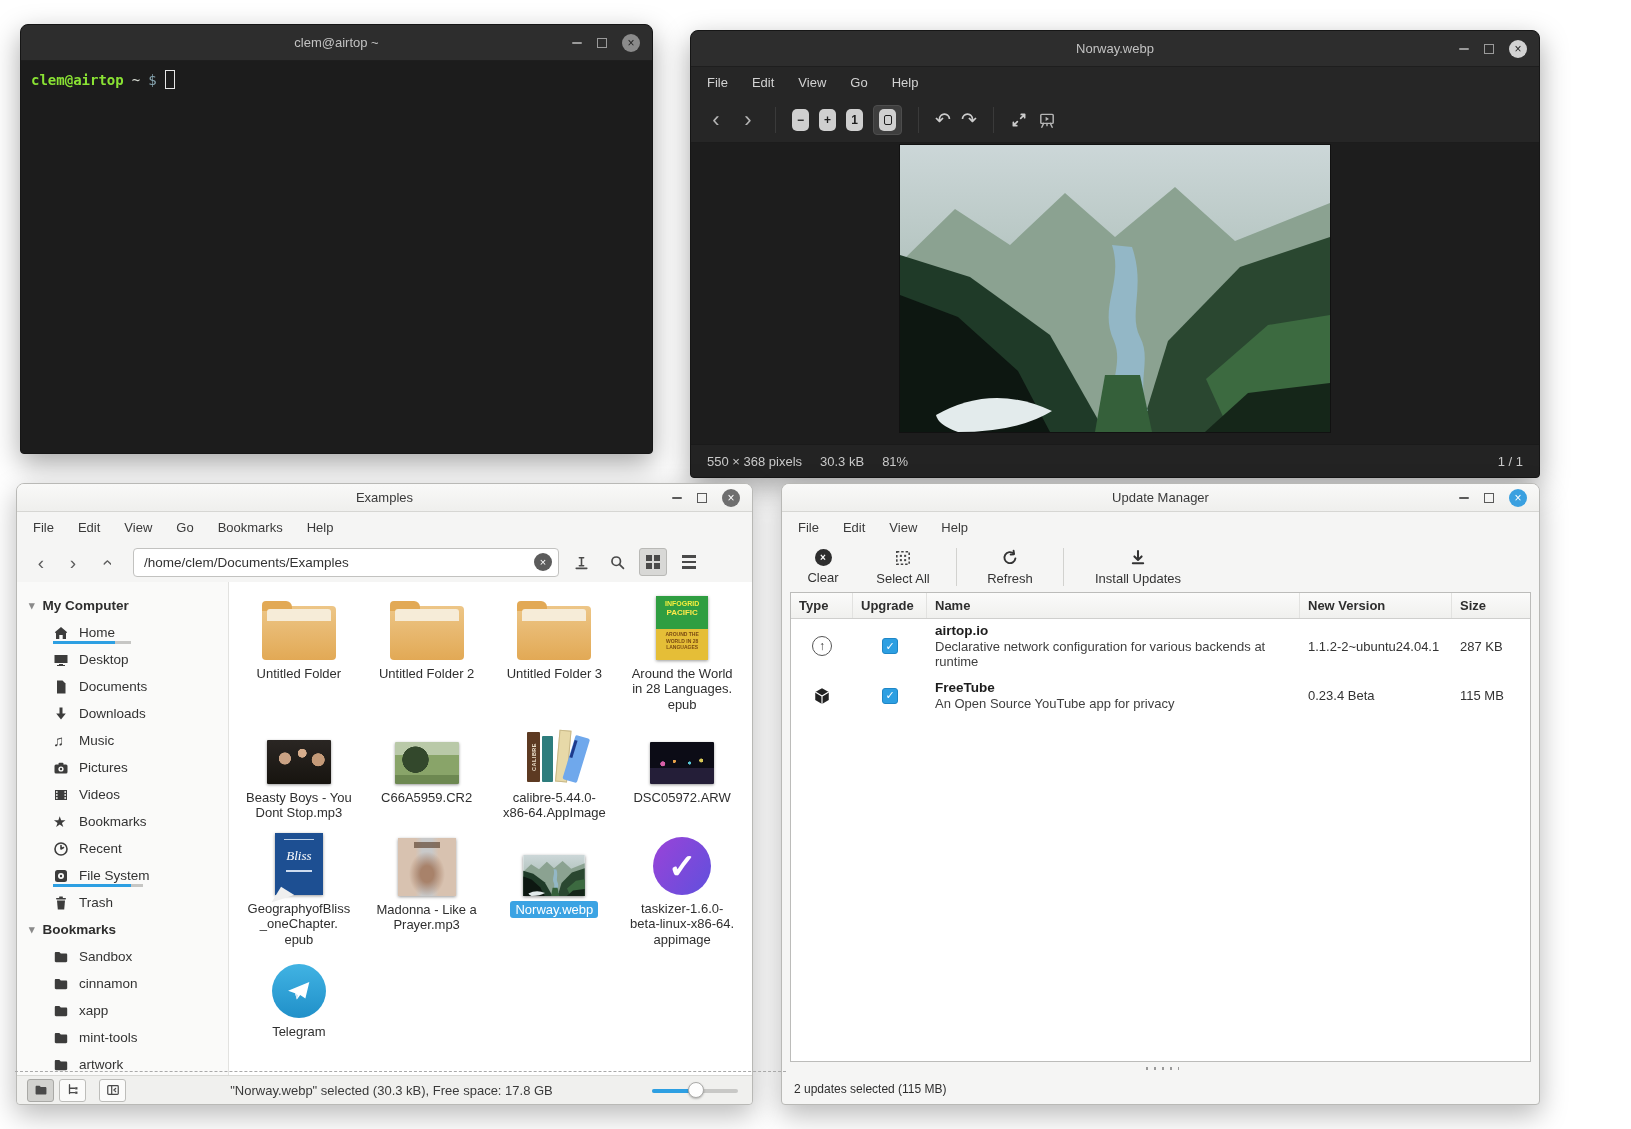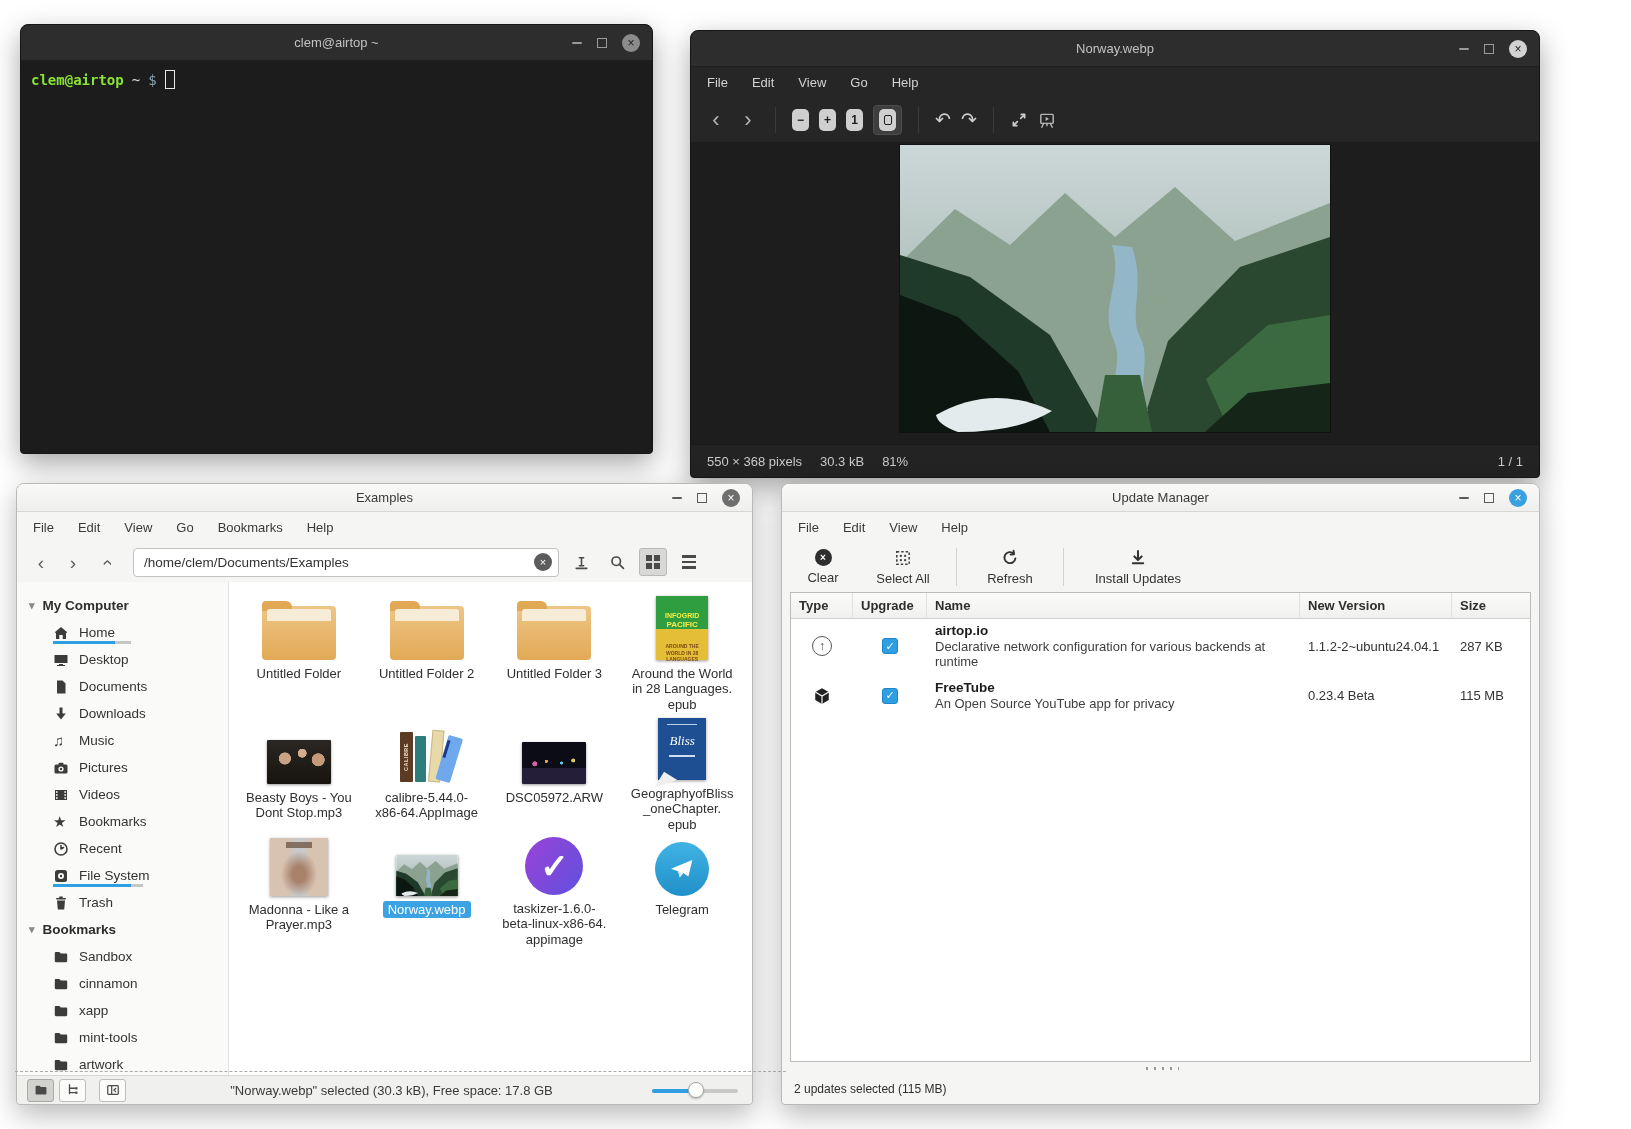--- a/index.html
+++ b/index.html
@@ -74,21 +74,21 @@
 .fgrid{flex:1;display:grid;grid-template-columns:repeat(4,1fr);grid-template-rows:124px 112px 122px auto;padding:8px 6px 0 6px;overflow:hidden}
 .fitem{display:flex;flex-direction:column;align-items:center;padding-top:4px}
 .fthumb{height:66px;display:flex;align-items:flex-end;justify-content:center;margin-bottom:5px}
 .flabel{font-size:13px;color:#2f2f2f;text-align:center;line-height:1.18;max-width:118px;overflow-wrap:anywhere;padding:1px 5px;border-radius:3px}
 .flabel.sel{background:#3ba3e3;color:#fff}
 
 .folder-ic{position:relative;width:74px;height:54px;background:linear-gradient(#edc687,#e2a955);border-radius:4px}
 .folder-ic:before{content:"";position:absolute;left:0;top:-5px;width:30px;height:10px;background:#e2a955;border-radius:4px 6px 0 0}
 .folder-ic:after{content:"";position:absolute;left:5px;top:3px;right:5px;height:12px;background:#f6ecd8;border-radius:3px 3px 0 0}
 .cov{box-shadow:0 1px 3px rgba(0,0,0,.4)}
-.cov-world{width:52px;height:64px;background:linear-gradient(#2f9e41 0 52%,#e5be37 52% 100%);display:flex;flex-direction:column;align-items:center;padding-top:16px}
+.cov-world{width:52px;height:64px;background:linear-gradient(#2f9e41 0 52%,#e5be37 52% 100%);display:flex;flex-direction:column;align-items:center;padding-top:4px}
 .cov-world .l1{font-size:7px;font-weight:bold;color:#f5ef3d;line-height:1.15}
 .cov-world .l2{font-size:8px;font-weight:bold;color:#ffe94a;line-height:1.15}
 .cov-world .l3{margin-top:14px;font-size:5px;font-weight:bold;color:#7a4a12;line-height:1.3;text-align:center}
 .ph{border-radius:1px}
 .ph-beasty{width:64px;height:44px;background:radial-gradient(circle at 28% 42%,#caa284 11%,transparent 12%),radial-gradient(circle at 55% 30%,#d6ad8c 9%,transparent 10%),radial-gradient(circle at 80% 45%,#c49a78 11%,transparent 12%),linear-gradient(#2a2623,#17140f)}
 .ph-cr2{width:64px;height:42px;background:radial-gradient(circle at 32% 42%,#33482c 26%,transparent 27%),linear-gradient(#b9c9a8 0 30%,#89a469 30% 78%,#6d8851 78%)}
 .ph-arw{width:64px;height:42px;background:radial-gradient(circle at 20% 52%,#d85fa8 4%,transparent 5%),radial-gradient(circle at 38% 46%,#e8a24a 3%,transparent 4%),radial-gradient(circle at 62% 50%,#58c8d8 3%,transparent 4%),radial-gradient(circle at 80% 44%,#d8c858 3%,transparent 4%),linear-gradient(0deg,#241e38 0 38%,#0c0c16 38%)}
 .calibre{position:relative;width:58px;height:58px}
 .cal-b1{position:absolute;left:2px;bottom:2px;width:13px;height:50px;background:#5d3a22;border-radius:1px;display:flex;align-items:center;justify-content:center}
 .cal-b1 span{writing-mode:vertical-rl;transform:rotate(180deg);font-size:5.5px;font-weight:bold;color:#e8dcc8;letter-spacing:.5px}
@@ -440,20 +440,26 @@
           <div class="flabel">Around the World in 28 Languages. epub</div>
         </div>
         <div class="fitem">
           <div class="fthumb">
               <div class="ph ph-beasty cov"></div>
             </div>
           <div class="flabel">Beasty Boys - You Dont Stop.mp3</div>
         </div>
         <div class="fitem">
           <div class="fthumb">
+              <div class="ph ph-cr2 cov"></div>
+            </div>
+          <div class="flabel">C66A5959.CR2</div>
+        </div>
+        <div class="fitem">
+          <div class="fthumb">
             <div class="calibre">
               <span class="cal-b1">
                   <span>CALIBRE</span>
                 </span>
               <span class="cal-b2"></span>
                 <span class="cal-b3"></span>
                 <span class="cal-b4"></span>
                 <span class="cal-pen"></span>
             </div>
           </div>

